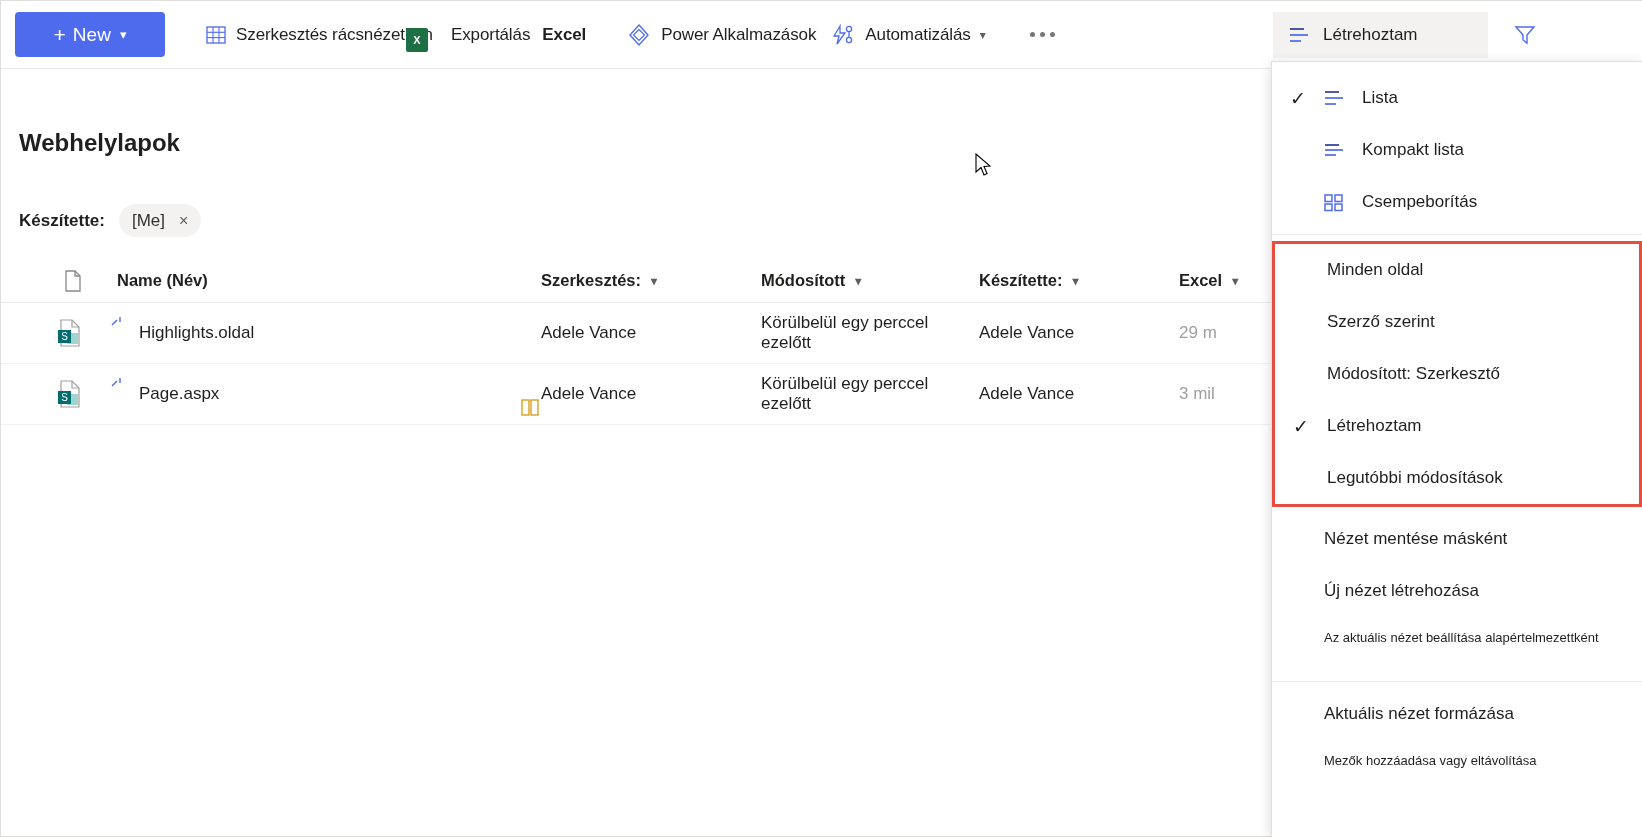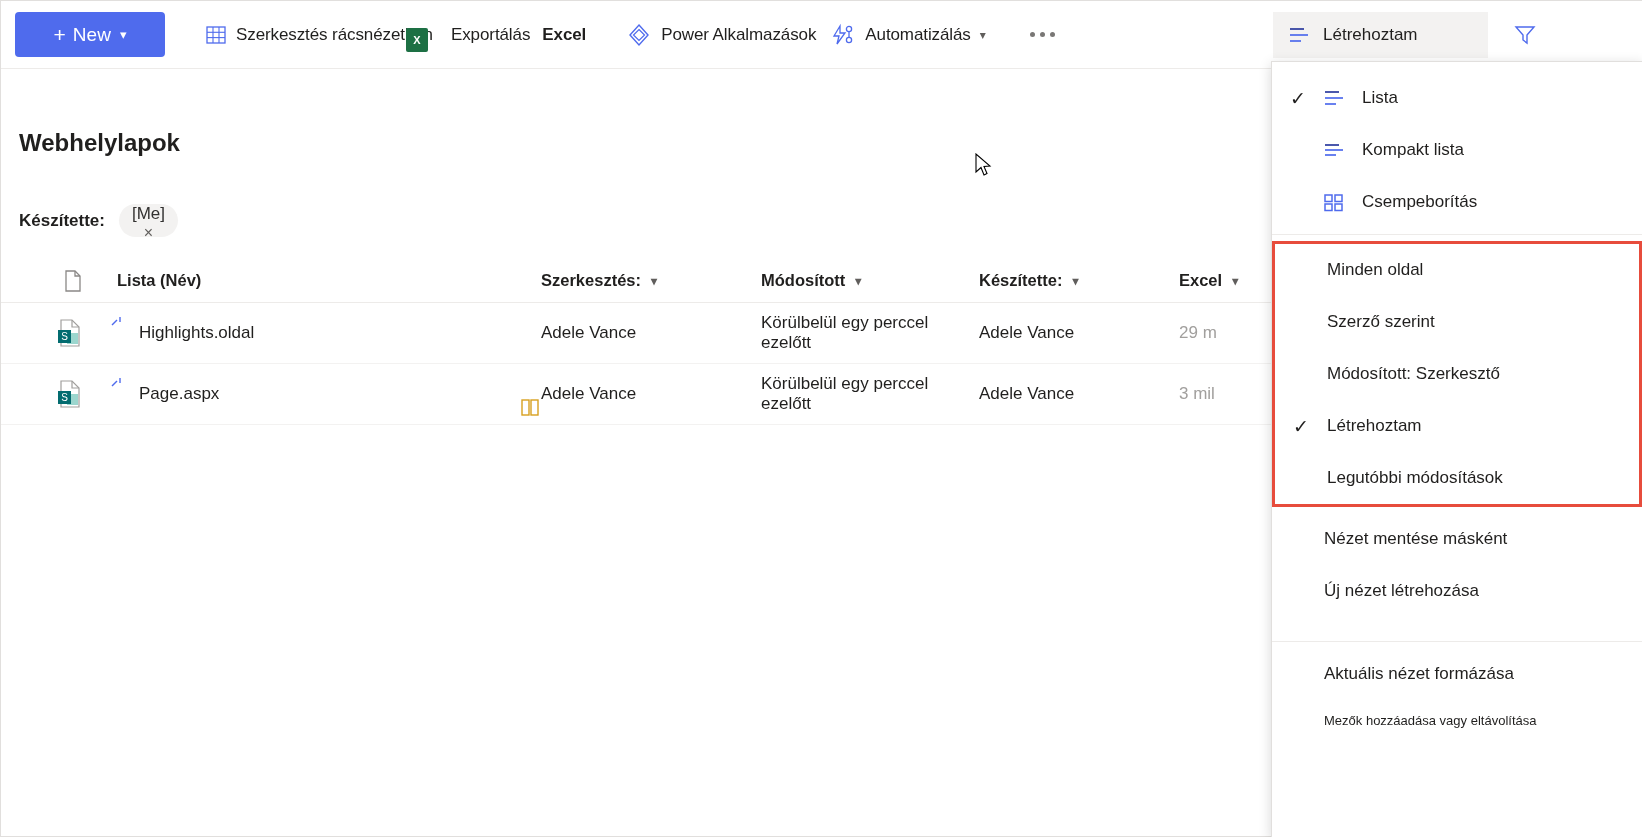--- a/index.html
+++ b/index.html
@@ -95,24 +95,23 @@
 
   .filter-row {
     position: absolute; left: 18px; top: 203px;
     display: flex; align-items: center; gap: 14px;
   }
   .filter-label { font-size: 17px; color: #201f1e; font-weight: 600; }
   .pill {
     background: #f3f2f1;
     border-radius: 18px;
     height: 33px; padding: 0 13px;
-    display: flex; align-items: center; 
+    display: flex; align-items: center; gap: 14px;
     font-size: 17px; color: #323130;
     cursor: pointer;
-    flex-direction: column;
   }
   .pill .x { color: #605e5c; font-size: 16px; cursor: pointer; }
 
   
   .tbl { position: absolute; left: 0; top: 258px; width: 1642px; }
   .tbl-head {
     display: flex; align-items: center;
     height: 44px;
     border-bottom: 1px solid #edebe9;
     font-size: 16.5px; color: #201f1e; font-weight: 600;
@@ -271,21 +270,21 @@
     <div class="tbl-head">
       <div class="c-ico">
         <span class="icn">
           <svg width="20" height="24" viewBox="0 0 20 24">
             <path d="M3 2 h9 l5 5 v15 h-14 z" fill="none" stroke="#8a8886" stroke-width="1.3"></path>
             <path d="M12 2 v5 h5" fill="none" stroke="#8a8886" stroke-width="1.3"></path>
           </svg>
         </span>
       </div>
       <div class="c-name hdr-cell">
-        <span>Lista (Név)</span>
+        <span>Name (Név)</span>
       </div>
       <div class="c-modby hdr-cell">
         <span>Szerkesztés:</span>
         <span class="chev-sm">▾</span>
       </div>
       <div class="c-mod hdr-cell">
         <span>Módosított</span>
         <span class="chev-sm">▾</span>
       </div>
       <div class="c-crby hdr-cell">
@@ -431,20 +430,24 @@
     <div style="height:6px"></div>
 
     <div class="dd-item">
       <span class="dd-check"></span>
       <span class="dd-lbl">Nézet mentése másként</span>
     </div>
     <div class="dd-item">
       <span class="dd-check"></span>
       <span class="dd-lbl">Új nézet létrehozása</span>
     </div>
+    <div class="dd-item dd-small" style="height:40px;">
+      <span class="dd-check"></span>
+      <span class="dd-lbl">Az aktuális nézet beállítása alapértelmezettként</span>
+    </div>
 
     <div style="height:18px"></div>
 
 
     <div class="dd-sep"></div>
 
     <div class="dd-item">
       <span class="dd-check"></span>
       <span class="dd-lbl">Aktuális nézet formázása</span>
     </div>

